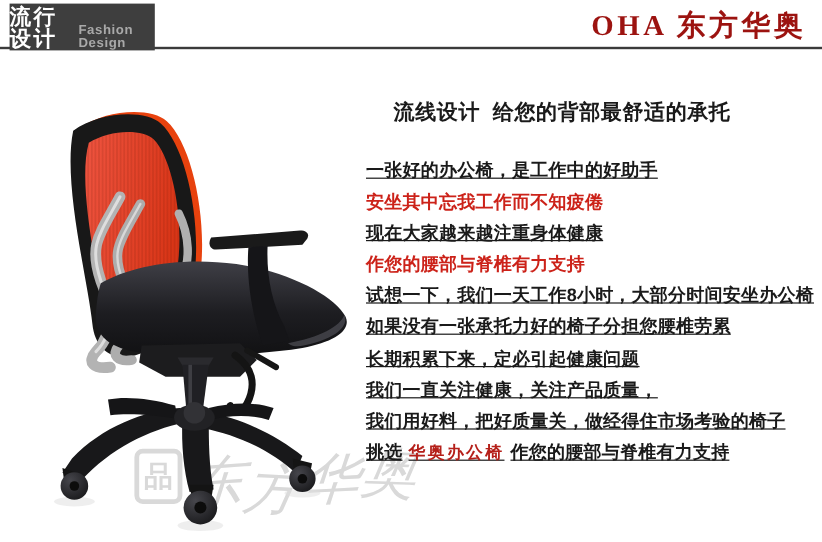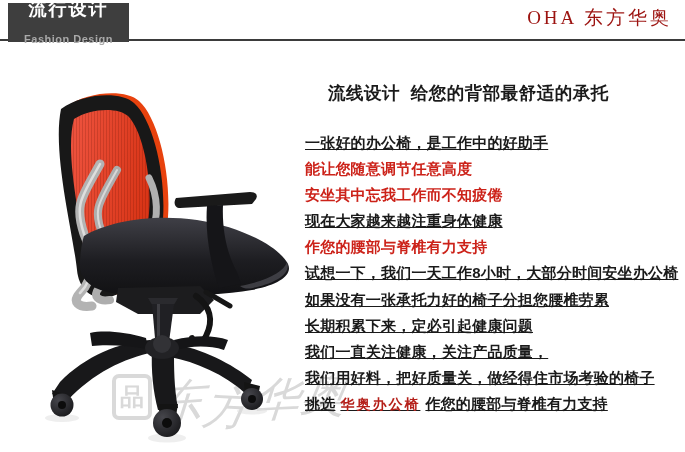--- a/index.html
+++ b/index.html
@@ -9,25 +9,25 @@
     --watermark-gray:#d9d9d9; --page-bg:#ffffff;
   }
   *{margin:0;padding:0;box-sizing:border-box;}
   html,body{width:685px;height:452px;overflow:hidden;}
   body{background:var(--page-bg);font-family:"Liberation Sans","DejaVu Sans",sans-serif;position:relative;}
   .stage{position:absolute;inset:0;width:685px;height:452px;background:var(--page-bg);}
 
   
   .rule{position:absolute;left:0;right:0;top:39px;height:2px;background:var(--rule-gray);z-index:1;}
   .badge{position:absolute;left:8px;top:3px;width:121px;height:39px;background:var(--badge-bg);
-         z-index:3;display:flex;flex-direction:column;align-items:center;justify-content:center;line-height:1;}
+         z-index:3;display:flex;flex-direction:row;align-items:center;justify-content:center;line-height:1;}
   .badge-cn{color:#ffffff;font-weight:bold;font-size:18px;letter-spacing:2px;}
   .badge-en{color:var(--badge-subtitle);font-weight:bold;font-size:11px;margin-top:16px;letter-spacing:0.5px;}
   .brand-title{position:absolute;top:5px;right:13px;z-index:2;color:var(--title-red);
-         font-family:"Liberation Serif","DejaVu Serif",serif;font-weight:normal;font-size:19px;letter-spacing:3px;white-space:nowrap;}
+         font-family:"Liberation Serif","DejaVu Serif",serif;font-weight:bold;font-size:24px;letter-spacing:3px;white-space:nowrap;}
 
   
   .watermark{position:absolute;left:112px;top:364px;z-index:1;display:flex;align-items:flex-start;color:var(--watermark-gray);}
   .wm-logo{width:40px;height:46px;border:4px solid var(--watermark-gray);border-radius:7px;
          display:flex;align-items:center;justify-content:center;font-size:24px;font-weight:bold;margin-top:10px;}
   .wm-script{display:flex;margin-left:6px;font-family:"Liberation Serif","DejaVu Serif",serif;
          font-style:italic;font-size:46px;transform:skewX(-8deg);}
   .wm-script span{display:inline-block;margin-right:2px;}
   .wm-c0{transform:translateY(8px) rotate(-4deg);}
   .wm-c1{transform:translateY(14px) rotate(3deg);}
@@ -132,21 +132,20 @@
     <circle cx="167" cy="371" r="14" fill="url(#wheelGrad)"></circle>
     <circle cx="167" cy="371" r="5" fill="#0c0c0c"></circle>
     <path fill="#141414" d="M 244,330 L 260,334 L 258,345 L 245,342 Z"></path>
     <circle cx="252" cy="347" r="11" fill="url(#wheelGrad)"></circle>
     <circle cx="252" cy="347" r="4" fill="#0c0c0c"></circle>
   </svg>
 
   <main class="copy">
     <h2 class="headline">流线设计  给您的背部最舒适的承托</h2>
     <p class="line c-black">一张好的办公椅，是工作中的好助手</p>
-    <p class="line c-red">能让您随意调节任意高度</p>
     <p class="line c-red">安坐其中忘我工作而不知疲倦</p>
     <p class="line c-black">现在大家越来越注重身体健康</p>
     <p class="line c-red">作您的腰部与脊椎有力支持</p>
     <p class="line c-black">试想一下，我们一天工作8小时，大部分时间安坐办公椅</p>
     <p class="line c-black">如果没有一张承托力好的椅子分担您腰椎劳累</p>
     <p class="line c-black">长期积累下来，定必引起健康问题</p>
     <p class="line c-black">我们一直关注健康，关注产品质量，</p>
     <p class="line c-black">我们用好料，把好质量关，做经得住市场考验的椅子</p>
     <p class="line c-black">
       <span>挑选</span><span class="brand-red">华奥办公椅</span><span>作您的腰部与脊椎有力支持</span>

